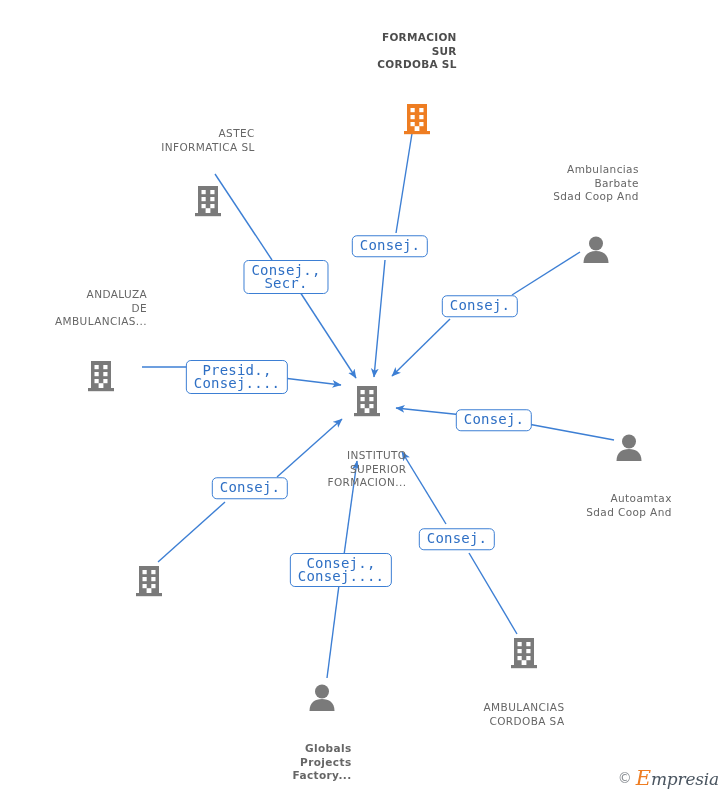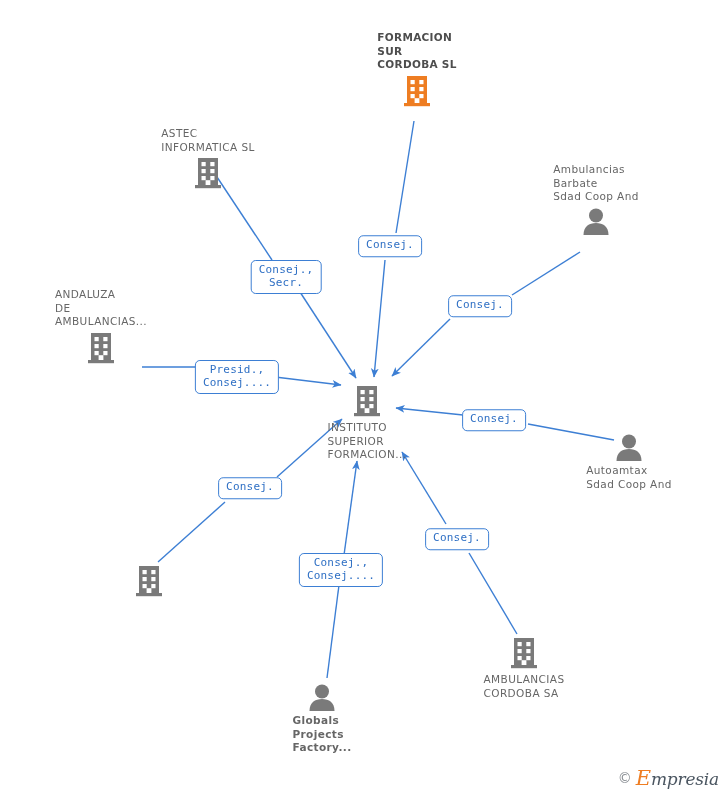--- a/index.html
+++ b/index.html
@@ -22,24 +22,25 @@
     position: absolute;
     left: 0;
     top: 0;
     width: 728px;
     height: 795px;
   }
   .node {
     position: absolute;
     width: 150px;
     margin-left: -75px;
-    text-align: left;
+    text-align: right;
     display: flex;
     flex-direction: column;
     align-items: center;
+    gap: 28px;
   }
   .node .icon {
     display: block;
     line-height: 0;
   }
   .node .label {
     font-family: "DejaVu Sans", sans-serif;
     font-size: 10.5px;
     line-height: 13.5px;
     color: #666666;
@@ -58,21 +59,21 @@
     margin-top: 3px;
   }
   .edge-label {
     position: absolute;
     box-sizing: border-box;
     border: 1px solid #3d7fd4;
     border-radius: 5px;
     background: #ffffff;
     color: #2e6fc4;
     font-family: "DejaVu Sans Mono", monospace;
-    font-size: 11px;
+    font-size: 14px;
     line-height: 12.5px;
     text-align: center;
     padding: 3px 7px 4px 7px;
     white-space: pre-line;
     transform: translate(-50%, -50%);
     letter-spacing: 0.2px;
   }
   #watermark {
     position: absolute;
     right: 9px;

